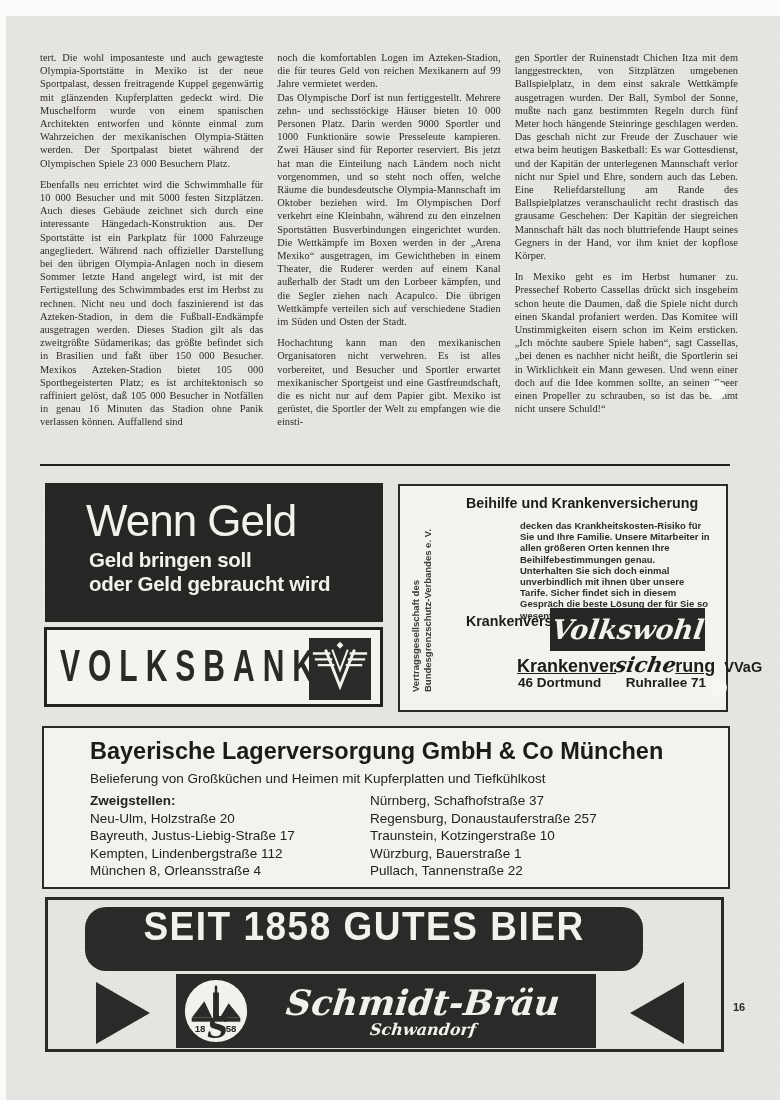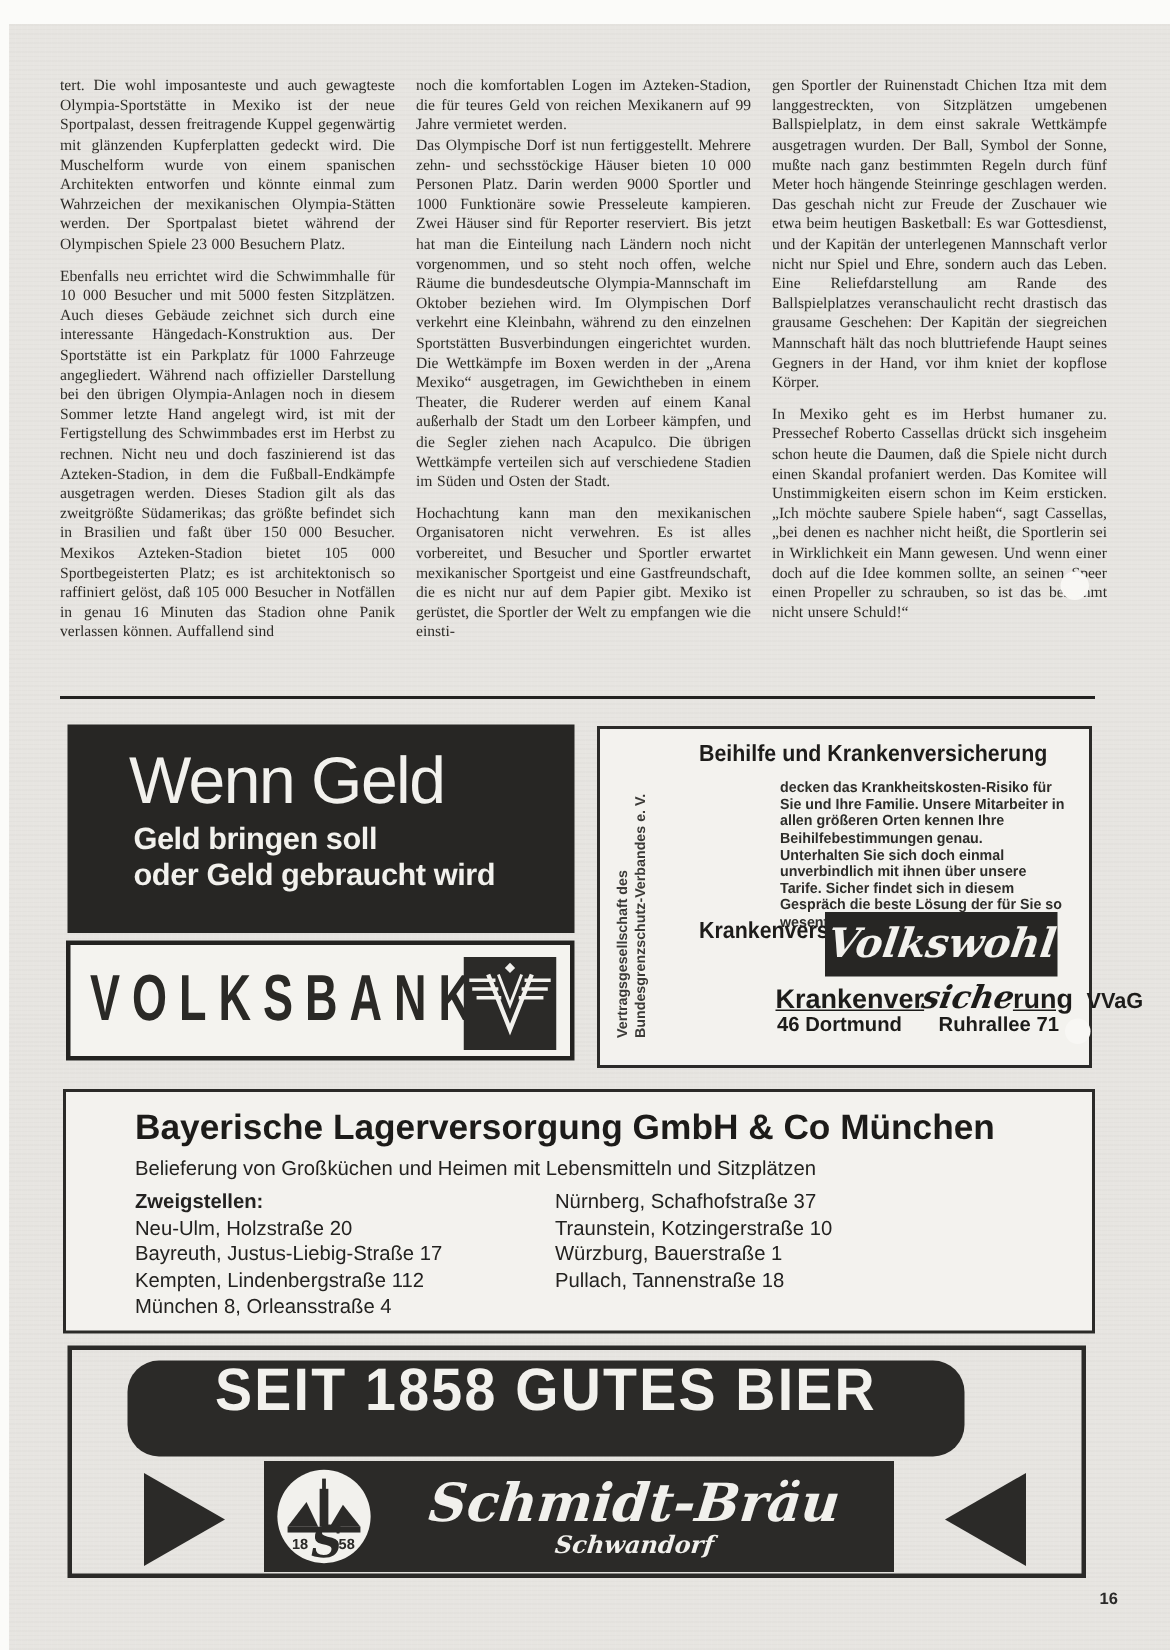--- a/index.html
+++ b/index.html
@@ -69,21 +69,21 @@
     border-top:31px solid transparent;border-bottom:31px solid transparent;border-right:54px solid #2b2a28;}
   .schmidt-box{position:absolute;left:128px;top:74px;width:420px;height:74px;background:#2b2a28;
     display:flex;align-items:center;}
   .schmidt-txt{flex:1;text-align:center;color:#f1f0ec;}
   .schmidt-brand{font-family:"DejaVu Serif",serif;font-style:italic;font-weight:bold;font-size:35px;
     line-height:36px;transform:skewX(-6deg);}
   .schmidt-city{font-family:"DejaVu Serif",serif;font-style:italic;font-weight:bold;font-size:16px;
     line-height:17px;transform:skewX(-6deg);}
   .badge{margin-left:6px;flex:0 0 auto;}
   
-  .pagenum{position:absolute;left:733px;top:1060px;font-weight:bold;font-size:11px;color:#2a2928;}
+  .pagenum{position:absolute;left:733px;top:1001px;font-weight:bold;font-size:11px;color:#2a2928;}
   .hole{position:absolute;border-radius:50%;background:#f8f7f4;}
   .hole1{left:707px;top:381px;width:19px;height:19px;}
   .hole2{left:710px;top:679px;width:17px;height:17px;}
 </style>
 </head>
 <body>
 
 <div id="canvas">
   <div class="paper"></div>
 
@@ -137,33 +137,34 @@
       <span class="b">Krankenver</span><span class="s">siche</span><span class="b">rung</span><span class="suf">VVaG</span>
     </div>
     <div class="vw-addr">
       <span>46 Dortmund</span>
       <span>Ruhrallee 71</span>
     </div>
   </div>
 
   <div class="lg-box">
     <div class="lg-title">Bayerische Lagerversorgung GmbH &amp; Co München</div>
-    <div class="lg-sub">Belieferung von Großküchen und Heimen mit Lebensmitteln und Sitzplätzen</div>
+    <div class="lg-sub">Belieferung von Großküchen und Heimen mit Kupferplatten und Tiefkühlkost</div>
     <div class="lg-colL">
       <div class="hd">Zweigstellen:</div>
       <div>Neu-Ulm, Holzstraße 20</div>
       <div>Bayreuth, Justus-Liebig-Straße 17</div>
       <div>Kempten, Lindenbergstraße 112</div>
       <div>München 8, Orleansstraße 4</div>
     </div>
     <div class="lg-colR">
       <div>Nürnberg, Schafhofstraße 37</div>
+      <div>Regensburg, Donaustauferstraße 257</div>
       <div>Traunstein, Kotzingerstraße 10</div>
       <div>Würzburg, Bauerstraße 1</div>
-      <div>Pullach, Tannenstraße 18</div>
+      <div>Pullach, Tannenstraße 22</div>
     </div>
   </div>
 
   <div class="beer-box">
     <div class="beer-band">
       <span>SEIT 1858 GUTES BIER</span>
     </div>
     <div class="tri-l"></div>
     <div class="tri-r"></div>
     <div class="schmidt-box">

